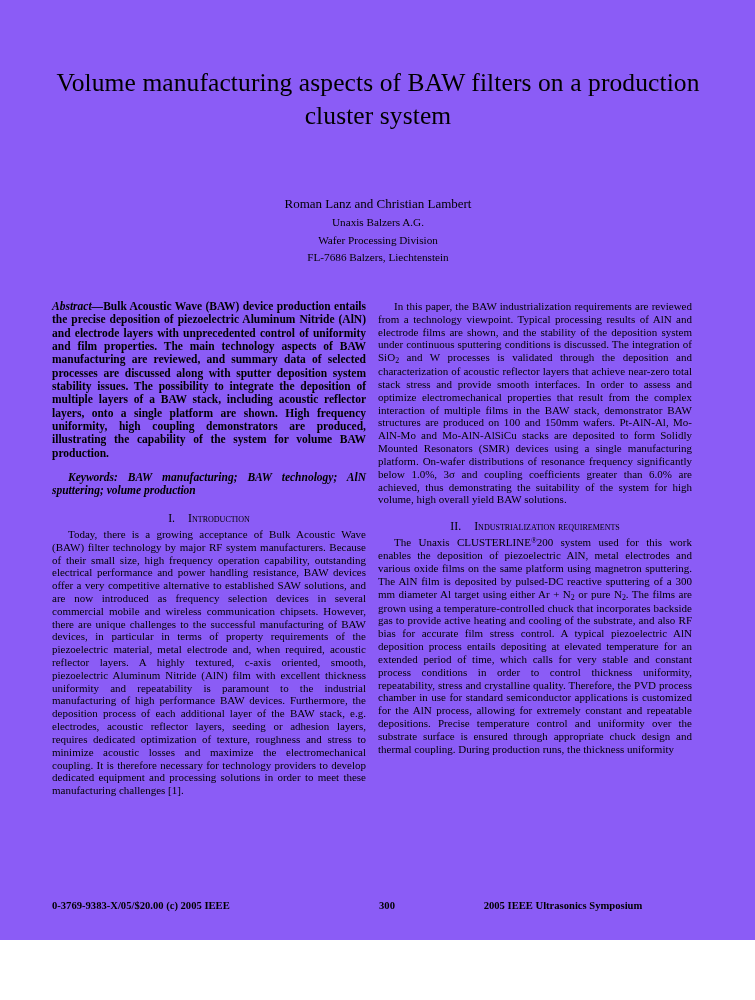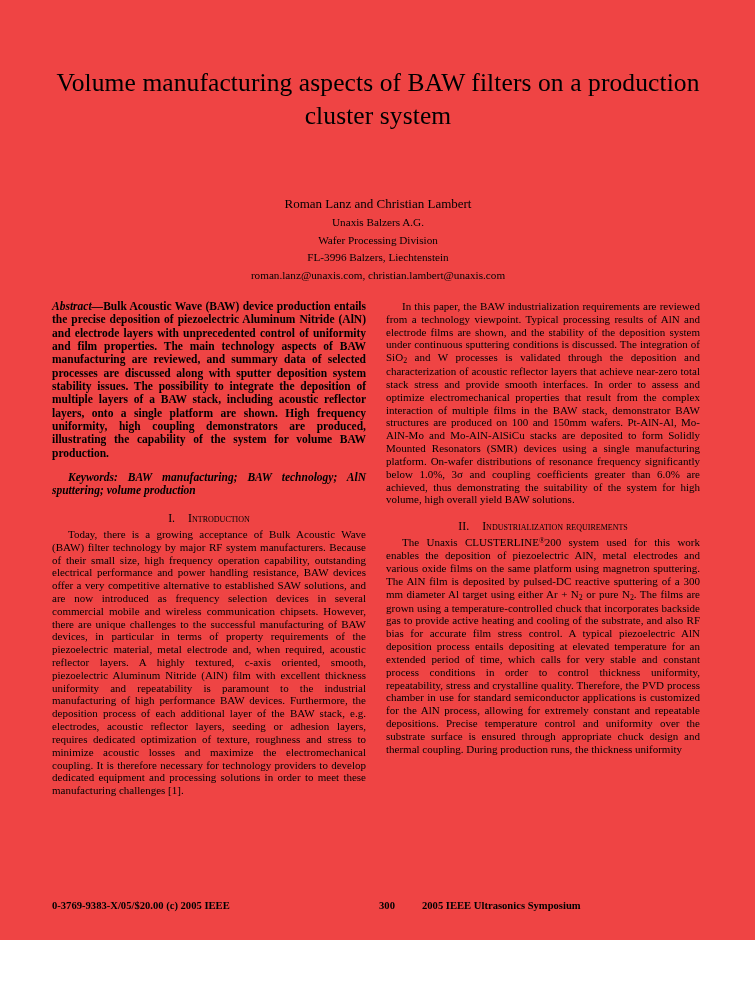--- a/index.html
+++ b/index.html
@@ -30,21 +30,21 @@
     width: 755px;
     height: 60px;
     background: #ffffff;
   }
   .page {
     position: absolute;
     left: 0;
     top: 0;
     width: 755px;
     height: 940px;
-    background: #ef4444;
+    background: #8b5cf6;
   }
   .sheet {
     position: absolute;
     left: 52px;
     top: 0;
     width: 652px;
     height: 940px;
   }
   
   .title {
@@ -69,21 +69,21 @@
     font-size: 11.2px;
     line-height: 1.56;
   }
   
   .columns {
     position: absolute;
     left: 0;
     top: 300px;
     width: 652px;
     display: flex;
-    gap: 20px;
+    gap: 12px;
   }
   .col {
     width: 314px;
   }
   p {
     margin: 0;
     text-align: justify;
     text-justify: inter-word;
     font-size: 11px;
     line-height: 1.165;
@@ -131,38 +131,37 @@
     left: 52px;
     top: 900px;
     width: 652px;
     display: flex;
     align-items: baseline;
     font-weight: bold;
     font-size: 10.6px;
   }
   .footer .left   { flex: 0 0 300px; text-align: left; }
   .footer .center { flex: 0 0 70px;  text-align: center; }
-  .footer .right  { flex: 1;         text-align: left; }
+  .footer .right  { flex: 1;         text-align: center; }
 </style>
 </head>
 <body>
 
 <div class="top-band"></div>
 
 <div class="page">
   <div class="sheet">
 
     <h1 class="title">Volume manufacturing aspects of BAW filters on a production cluster system</h1>
 
     <div class="authors">
       <div class="names">Roman Lanz and Christian Lambert</div>
       <div class="line">Unaxis Balzers A.G.</div>
       <div class="line">Wafer Processing Division</div>
-      <div class="line">FL-3996 Balzers, Liechtenstein</div>
-      <div class="line">roman.lanz@unaxis.com, christian.lambert@unaxis.com</div>
+      <div class="line">FL-7686 Balzers, Liechtenstein</div>
     </div>
 
     <div class="columns">
 
       <div class="col">
 
         <p class="abstract"><span class="lead">Abstract—</span><span>Bulk Acoustic Wave (BAW) device production entails the precise deposition of piezoelectric Aluminum Nitride (AlN) and electrode layers with unprecedented control of uniformity and film properties. The main technology aspects of BAW manufacturing are reviewed, and summary data of selected processes are discussed along with sputter deposition system stability issues. The possibility to integrate the deposition of multiple layers of a BAW stack, including acoustic reflector layers, onto a single platform are shown. High frequency uniformity, high coupling demonstrators are produced, illustrating the capability of the system for volume BAW production.</span></p>
 
         <p class="keywords">Keywords: BAW manufacturing; BAW technology; AlN sputtering; volume production</p>
 

